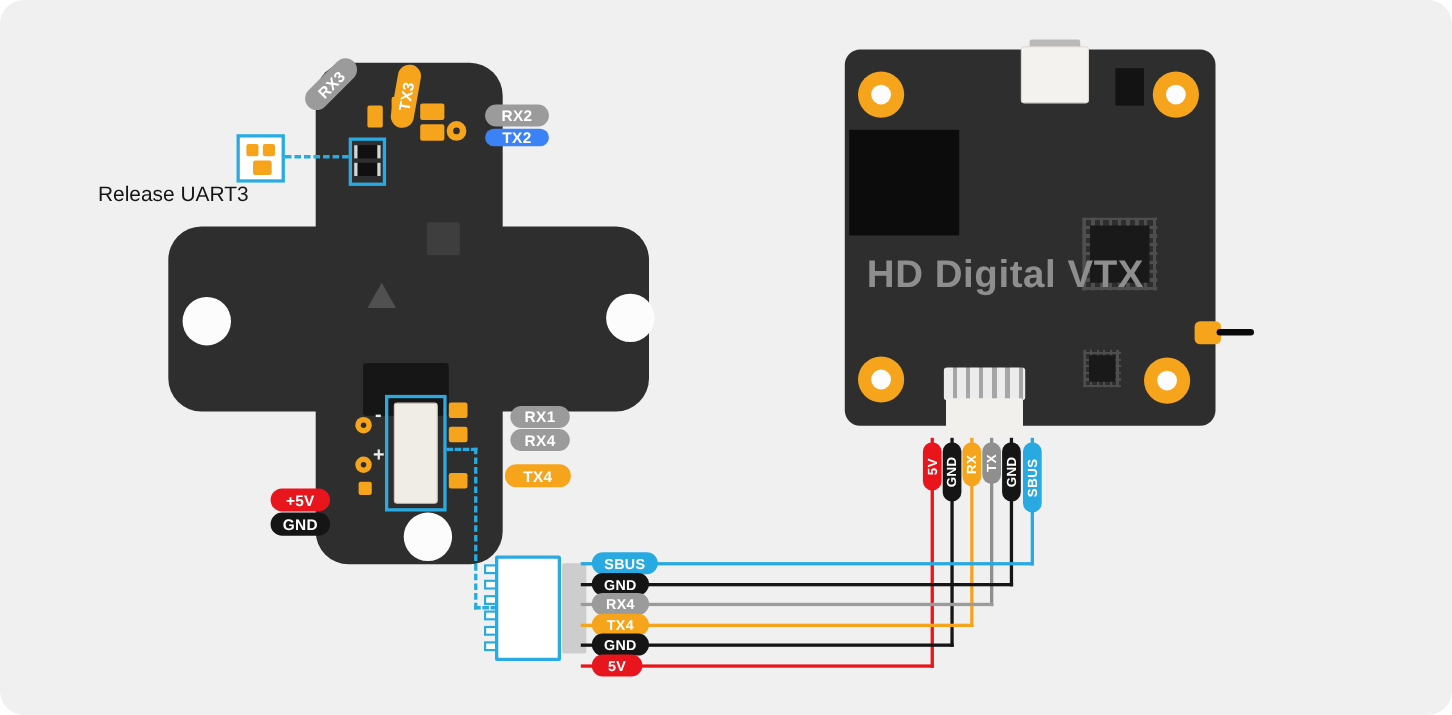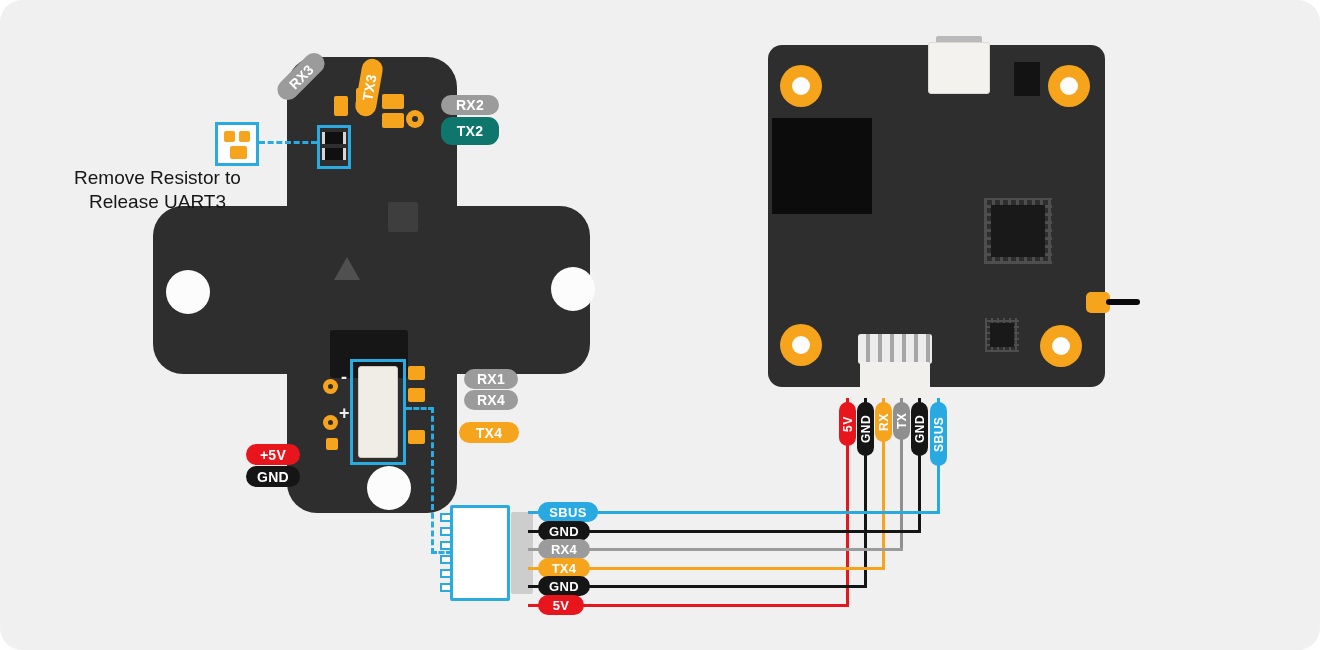--- a/index.html
+++ b/index.html
@@ -42,21 +42,20 @@
   <div class="abs" style="left:317px;top:125px;width:34px;height:44px;border:3px solid #29abe2;"></div>
   <div class="abs" style="left:322px;top:132px;width:24px;height:12px;background:#101010;border-left:3px solid #d6d6d6;border-right:3px solid #d6d6d6;"></div>
   <div class="abs" style="left:322px;top:148px;width:24px;height:12px;background:#101010;border-left:3px solid #d6d6d6;border-right:3px solid #d6d6d6;"></div>
   <div class="dash-h" style="left:259px;top:141px;width:58px;"></div>
   <div class="abs" style="left:215px;top:122px;width:44px;height:44px;background:#ffffff;border:3px solid #29abe2;">
     <div class="pad" style="left:6px;top:6px;width:11px;height:11px;"></div>
     <div class="pad" style="left:21px;top:6px;width:11px;height:11px;"></div>
     <div class="pad" style="left:12px;top:21px;width:17px;height:13px;"></div>
   </div>
   <div class="abs" style="left:45px;top:166px;width:225px;text-align:center;font-size:19px;font-weight:500;color:#161616;line-height:24px;">
-    <div>Remove Resistor to</div>
     <div>Release UART3</div>
   </div>
 
   <div class="abs" style="left:388px;top:202px;width:30px;height:30px;background:#3e3e3e;border-radius:2px;"></div>
   <div class="abs" style="left:334px;top:257px;width:0;height:0;border-left:13px solid transparent;border-right:13px solid transparent;border-bottom:23px solid #505050;"></div>
   <div class="abs" style="left:330px;top:330px;width:78px;height:48px;background:#161616;border-radius:3px;"></div>
 
   <div class="abs" style="left:350px;top:359px;width:56px;height:106px;border:3px solid #29abe2;"></div>
   <div class="abs" style="left:358px;top:366px;width:40px;height:92px;background:#f0ede7;border:1px solid #cfc9bf;border-radius:3px;"></div>
   <div class="abs" style="left:323px;top:379px;width:15px;height:15px;border-radius:50%;background:#f6a41c;">
@@ -72,21 +71,21 @@
   <div class="pad" style="left:408px;top:388px;width:17px;height:14px;"></div>
   <div class="pad" style="left:408px;top:430px;width:17px;height:14px;"></div>
 
   <div class="dash-h" style="left:406px;top:407px;width:28px;"></div>
   <div class="dash-v" style="left:431px;top:407px;height:147px;"></div>
   <div class="dash-h" style="left:431px;top:551px;width:21px;"></div>
 
   <div class="pill" style="left: 272px; top: 66px; width: 58px; height: 21px; transform: rotate(-45deg); background-color: rgb(155, 155, 155);">RX3</div>
   <div class="pill" style="left: 340px; top: 77px; width: 58px; height: 21px; transform: rotate(-80deg); background-color: rgb(246, 164, 28);">TX3</div>
   <div class="pill" style="left: 441px; top: 95px; width: 58px; height: 20px; background-color: rgb(155, 155, 155);">RX2</div>
-  <div class="pill" style="left: 441px; top: 117px; width: 58px; height: 28px; background-color: #0f766e;">TX2</div>
+  <div class="pill" style="left: 441px; top: 117px; width: 58px; height: 16px; background-color: #3b82f6;">TX2</div>
   <div class="pill" style="left: 464px; top: 369px; width: 54px; height: 20px; background-color: rgb(155, 155, 155);">RX1</div>
   <div class="pill" style="left: 464px; top: 390px; width: 54px; height: 20px; background-color: rgb(155, 155, 155);">RX4</div>
   <div class="pill" style="left: 459px; top: 422px; width: 60px; height: 21px; background-color: rgb(246, 164, 28);">TX4</div>
   <div class="pill" style="left: 246px; top: 444px; width: 54px; height: 21px; background-color: rgb(233, 21, 29);">+5V</div>
   <div class="pill" style="left: 246px; top: 466px; width: 54px; height: 21px; background-color: rgb(21, 21, 21);">GND</div>
 
   <div class="abs" style="left:768px;top:45px;width:337px;height:342px;background:#2e2e2e;border-radius:14px;"></div>
   <div class="abs" style="left:780px;top:65px;width:42px;height:42px;border-radius:50%;background:#f6a41c;">
     <div class="abs" style="left:12px;top:12px;width:18px;height:18px;border-radius:50%;background:#fcfcfc;"></div>
   </div>
@@ -104,20 +103,21 @@
   <div class="abs" style="left:1014px;top:62px;width:26px;height:34px;background:#131313;"></div>
   <div class="abs" style="left:772px;top:118px;width:100px;height:96px;background:#0c0c0c;"></div>
   <div class="abs" style="left:984px;top:198px;width:68px;height:66px;background-image:repeating-linear-gradient(0deg,#4e4e4e 0 3px,transparent 3px 8px),repeating-linear-gradient(90deg,#4e4e4e 0 3px,transparent 3px 8px);">
     <div class="abs" style="left:7px;top:7px;right:7px;bottom:7px;background:#191919;"></div>
   </div>
   <div class="abs" style="left:985px;top:318px;width:34px;height:34px;background-image:repeating-linear-gradient(0deg,#4e4e4e 0 2px,transparent 2px 6px),repeating-linear-gradient(90deg,#4e4e4e 0 2px,transparent 2px 6px);">
     <div class="abs" style="left:5px;top:5px;right:5px;bottom:5px;background:#191919;"></div>
   </div>
   <div class="abs" style="left:1086px;top:292px;width:24px;height:21px;background:#f6a41c;border-radius:5px;"></div>
   <div class="abs" style="left:1106px;top:299px;width:34px;height:6px;background:#0a0a0a;border-radius:3px;"></div>
+  <div class="boardtxt" style="left:788px;top:230px;font-size:35px;color:#8e8e8e;letter-spacing:.5px;">HD Digital VTX</div>
   <div class="abs" style="left:858px;top:334px;width:74px;height:30px;background:repeating-linear-gradient(90deg,#ececec 0 8px,#a6a6a6 8px 12px);border-radius:3px;"></div>
   <div class="abs" style="left:860px;top:362px;width:70px;height:36px;background:#f2f0ec;border-radius:2px;"></div>
 
   <div class="abs" style="left:440px;top:513px;width:14px;height:9px;background:#fff;border:2px solid #29abe2;"></div>
   <div class="abs" style="left:440px;top:527px;width:14px;height:9px;background:#fff;border:2px solid #29abe2;"></div>
   <div class="abs" style="left:440px;top:541px;width:14px;height:9px;background:#fff;border:2px solid #29abe2;"></div>
   <div class="abs" style="left:440px;top:555px;width:14px;height:9px;background:#fff;border:2px solid #29abe2;"></div>
   <div class="abs" style="left:440px;top:569px;width:14px;height:9px;background:#fff;border:2px solid #29abe2;"></div>
   <div class="abs" style="left:440px;top:583px;width:14px;height:9px;background:#fff;border:2px solid #29abe2;"></div>
   <div class="abs" style="left:450px;top:505px;width:60px;height:96px;background:#ffffff;border:3px solid #29abe2;border-radius:2px;"></div>

